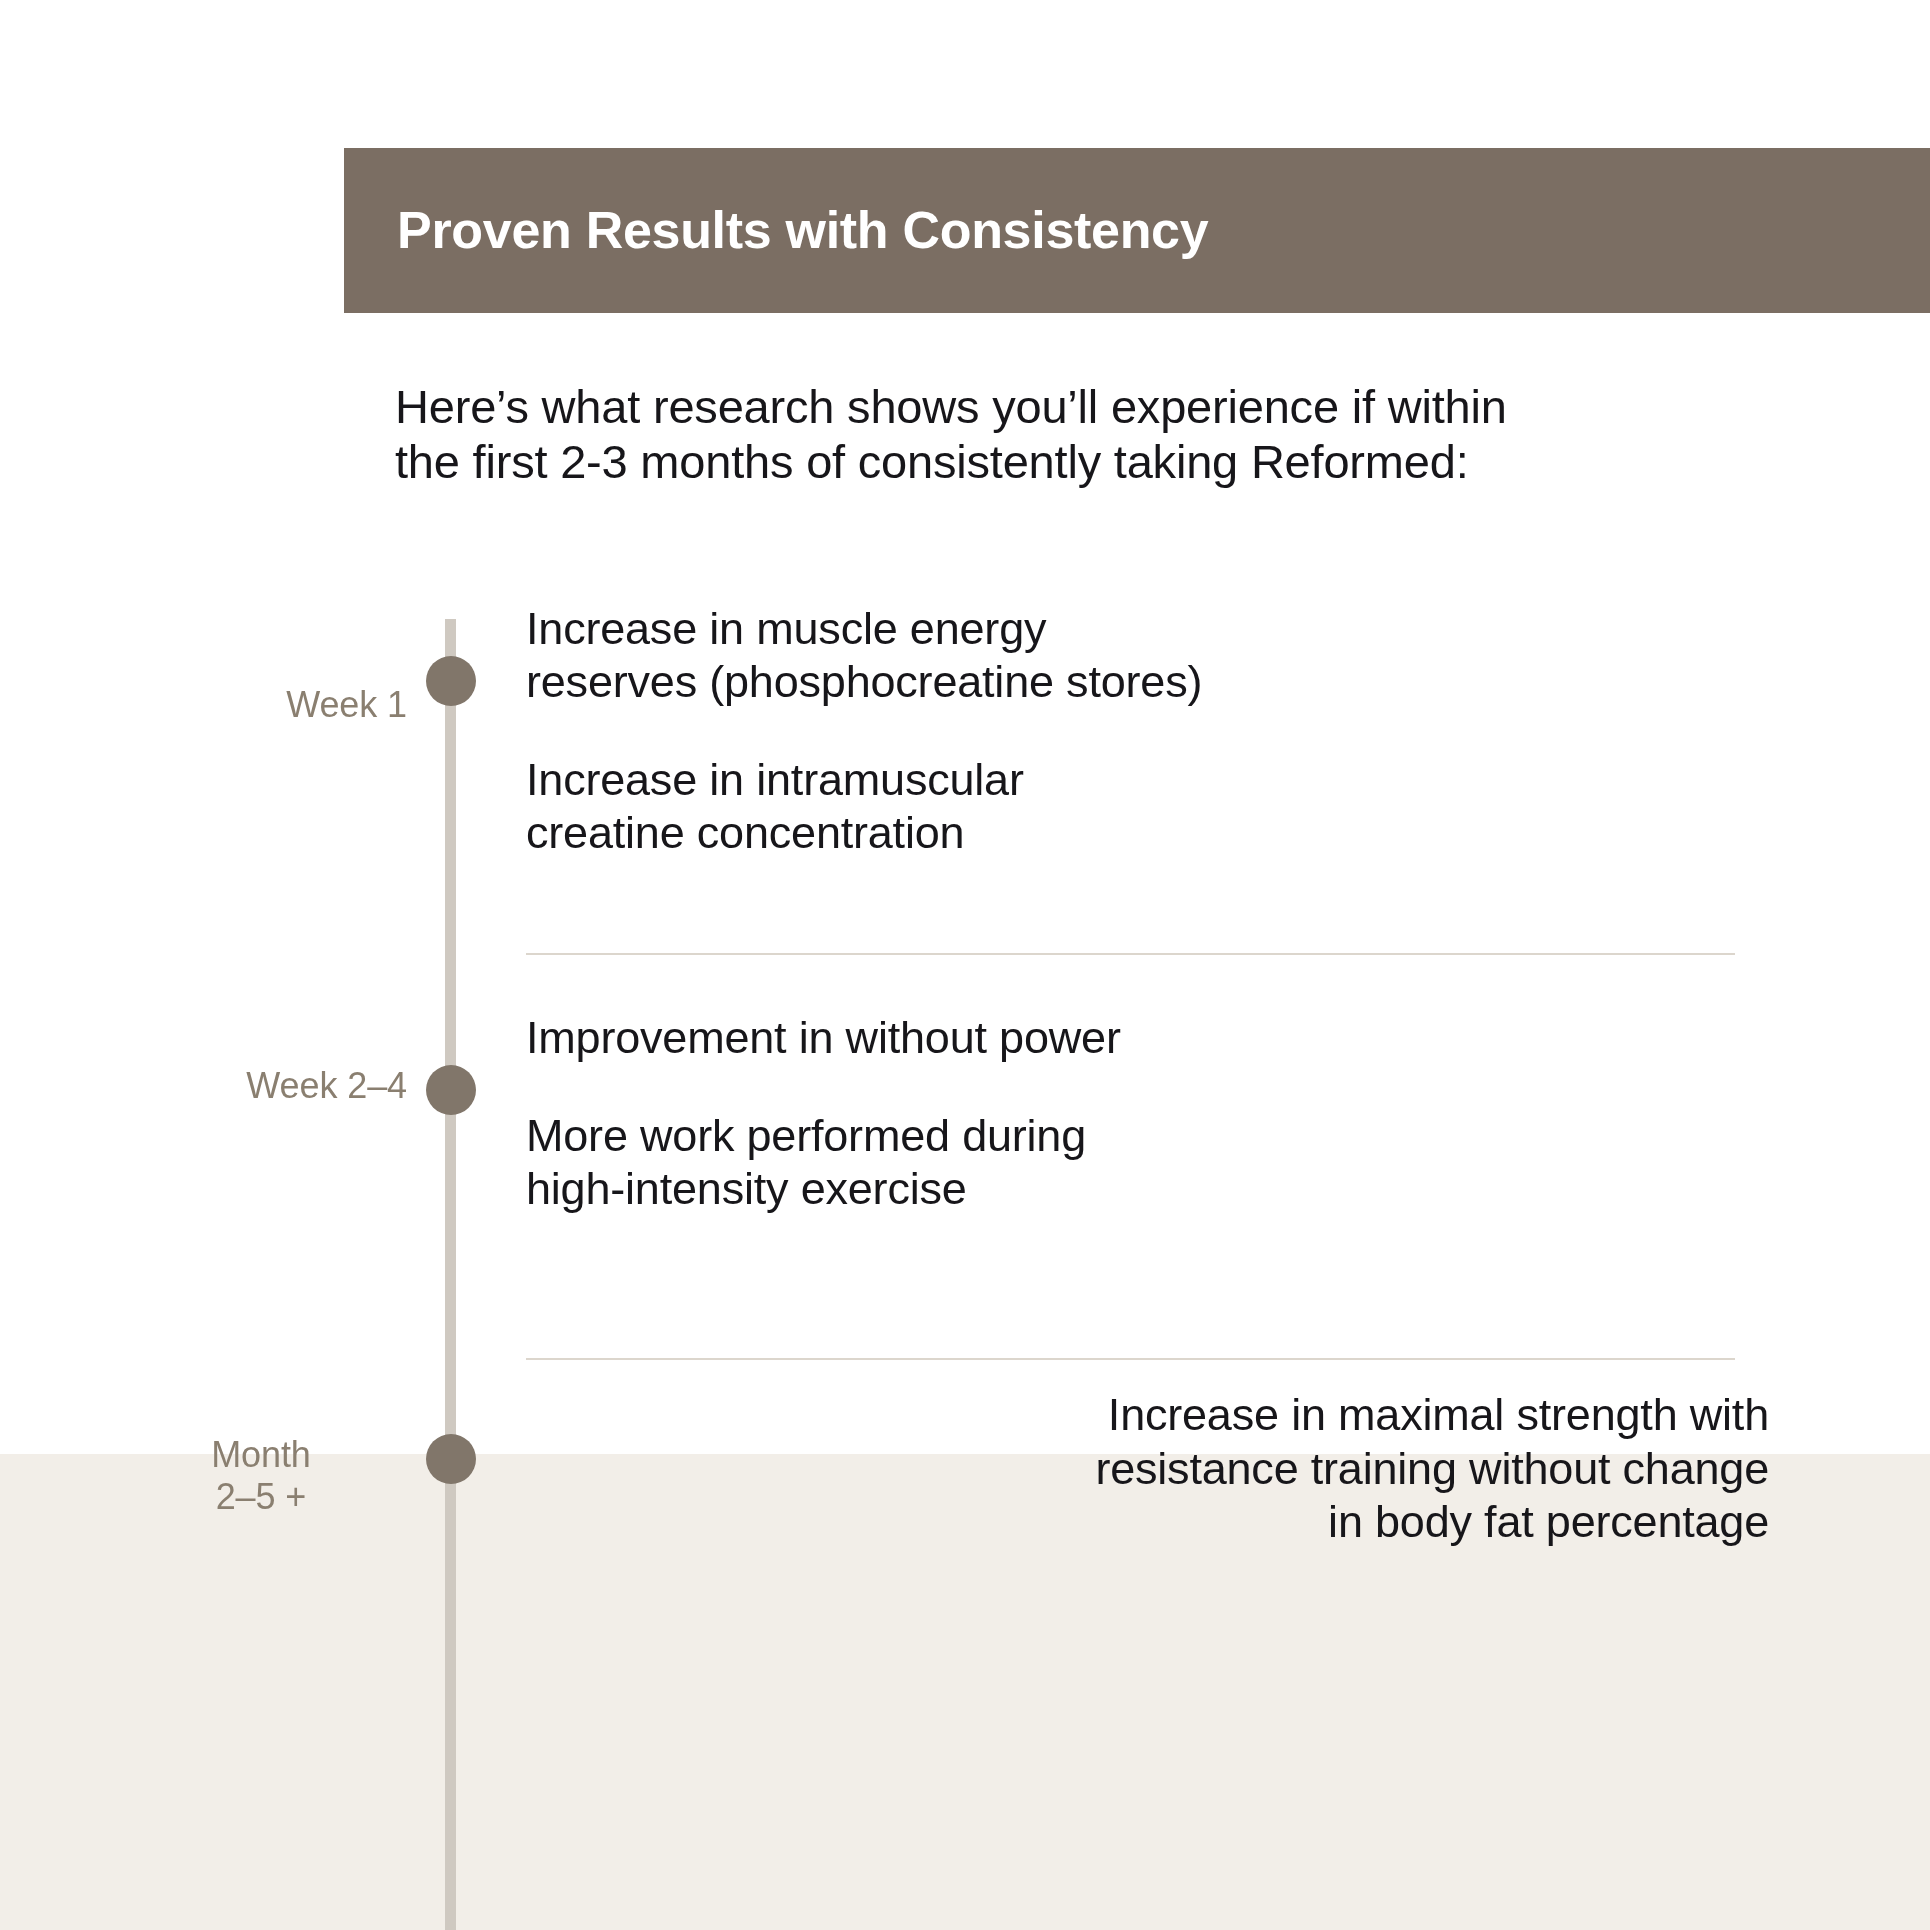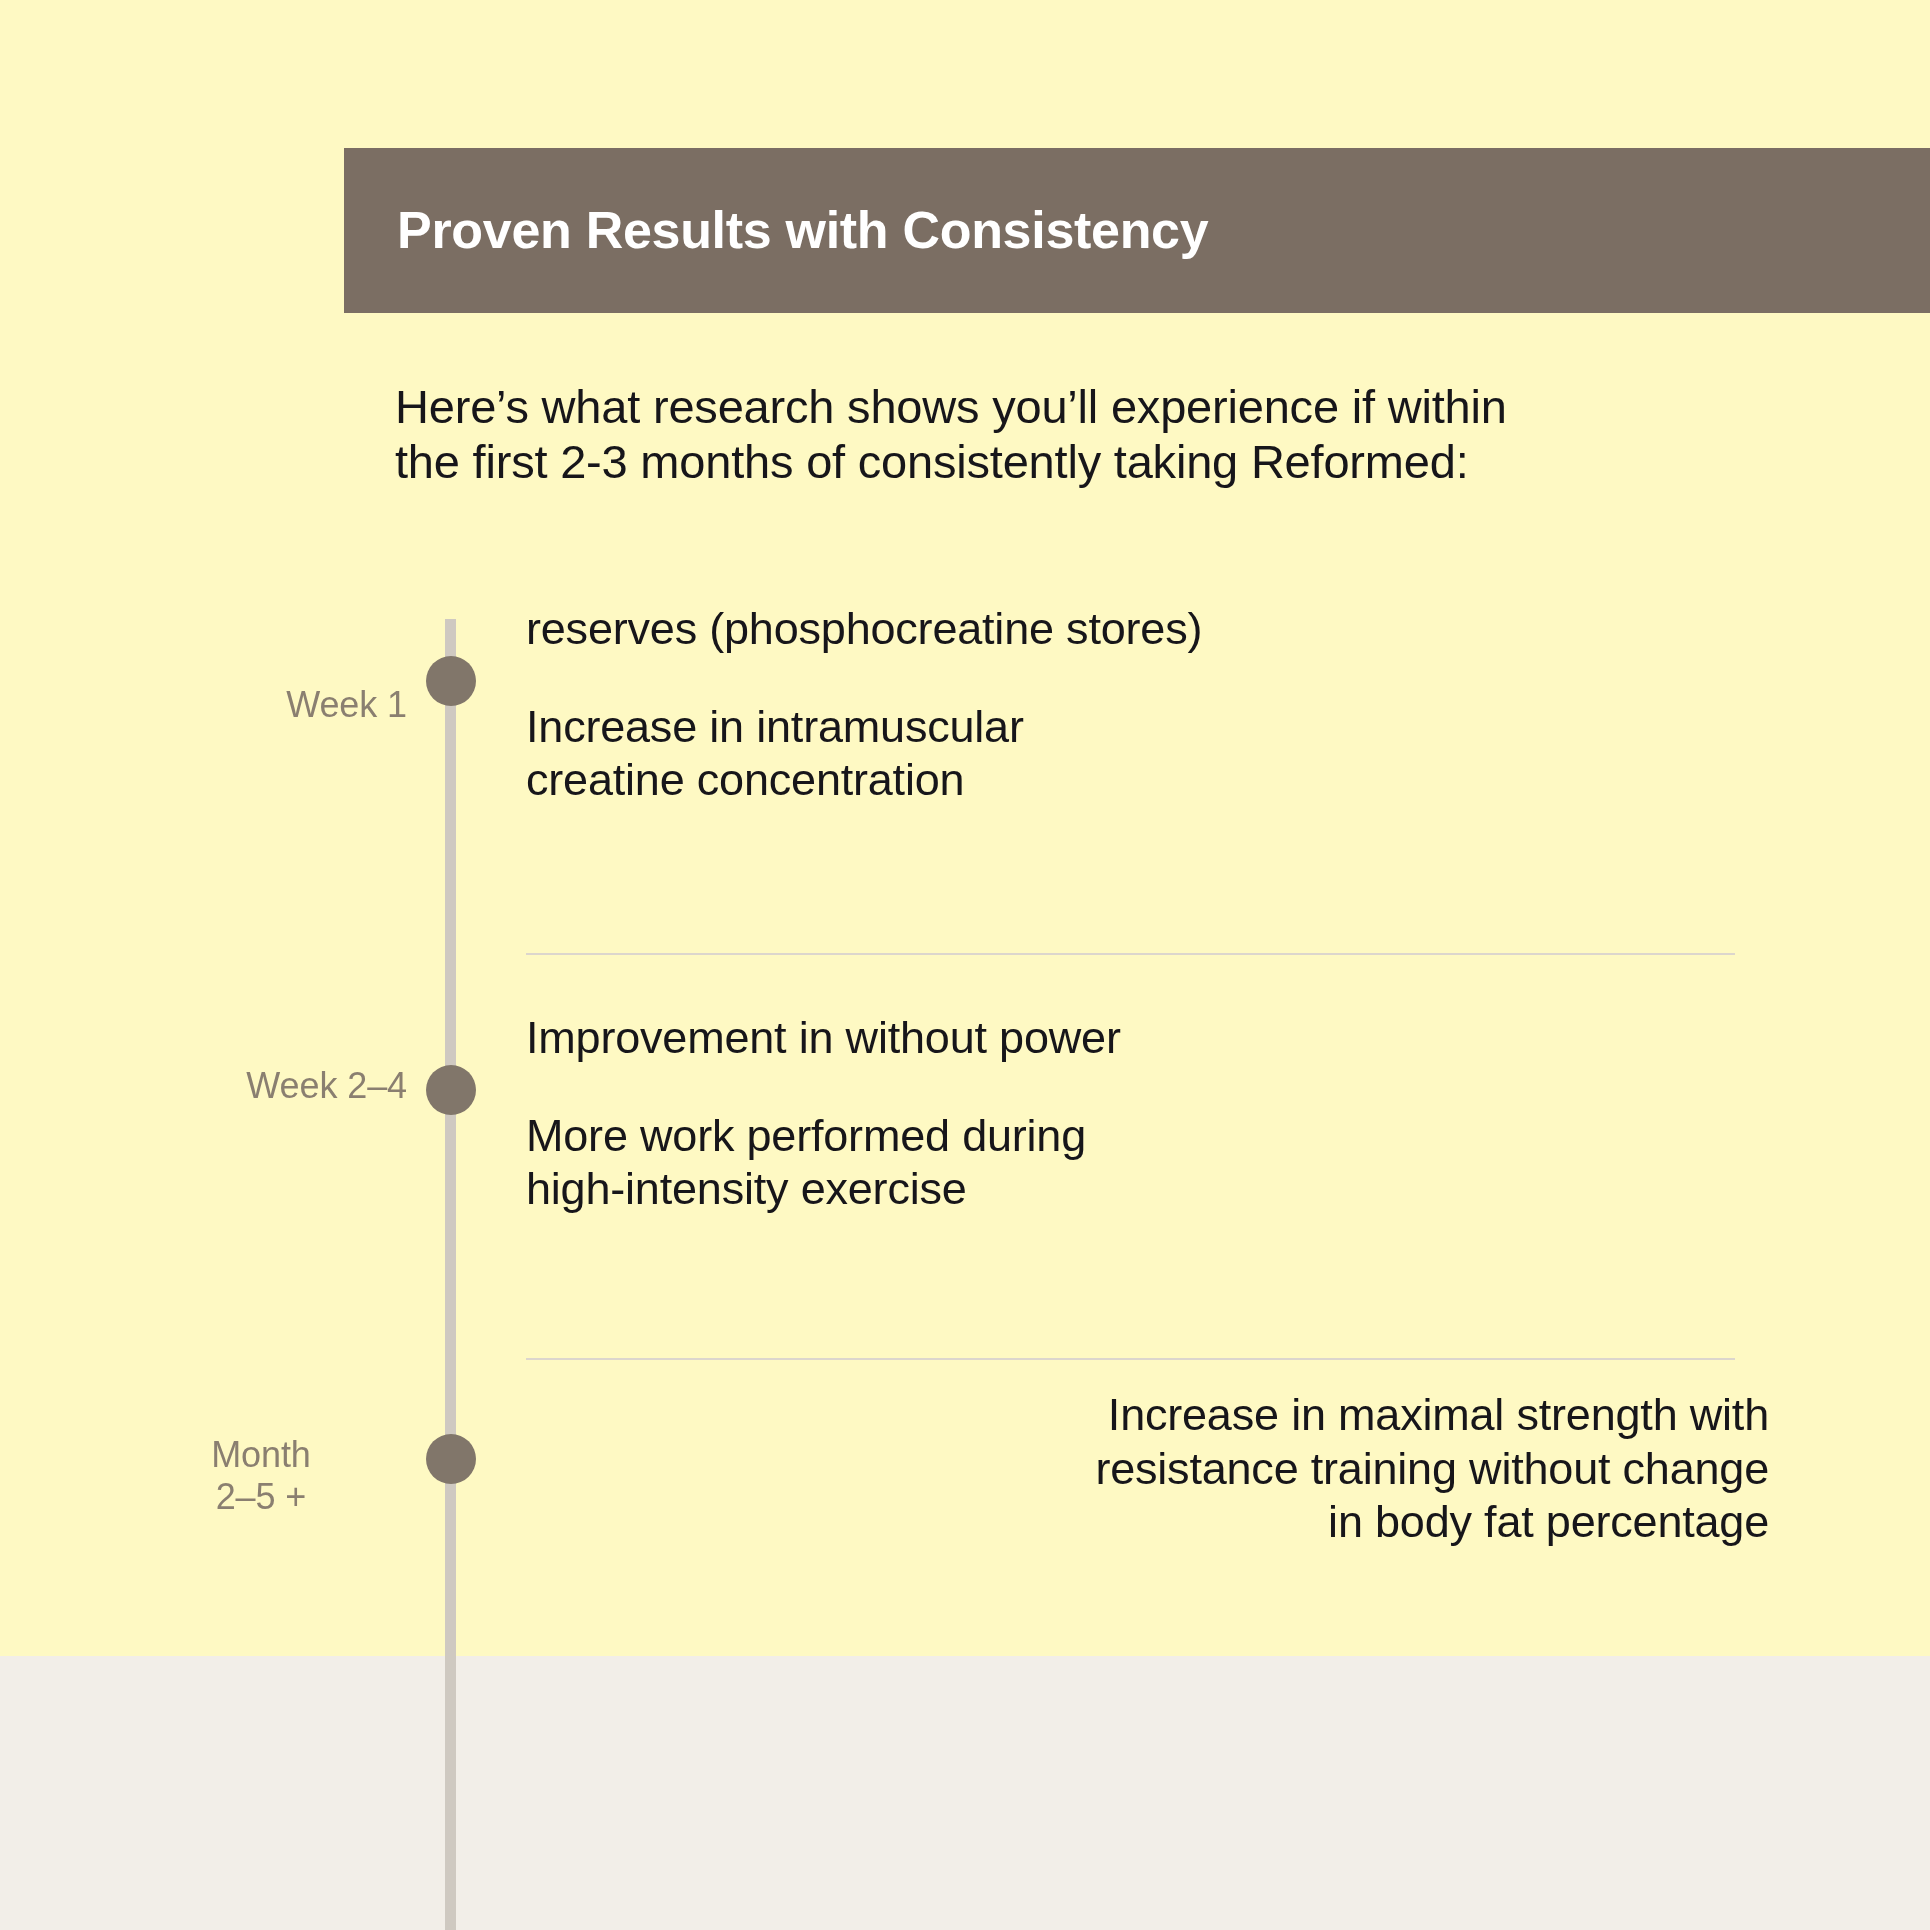--- a/index.html
+++ b/index.html
@@ -9,22 +9,22 @@
   body {
     width: 1931px;
     height: 1931px;
     background: #f2eee8;
     font-family: "Liberation Sans", sans-serif;
     overflow: hidden;
   }
   .page {
     position: relative;
     width: 1931px;
-    height: 1656px;
-    background: #fef9c3;
+    height: 1454px;
+    background: #ffffff;
   }
 
   
   .header-bar {
     position: absolute;
     left: 344px;
     top: 148px;
     width: 1587px;
     height: 165px;
     background: #7b6e63;
@@ -163,20 +163,21 @@
 
     <div class="rail"></div>
 
     <div class="row row-1">
       <div class="era-label">
         <span>Week 1</span>
       </div>
       <div class="dot"></div>
       <div class="items">
         <div class="item">
+          <span class="l">Increase in muscle energy</span>
           <span class="l">reserves (phosphocreatine stores)</span>
         </div>
         <div class="item">
           <span class="l">Increase in intramuscular</span>
           <span class="l">creatine concentration</span>
         </div>
       </div>
     </div>
 
     <div class="divider divider-1"></div>

